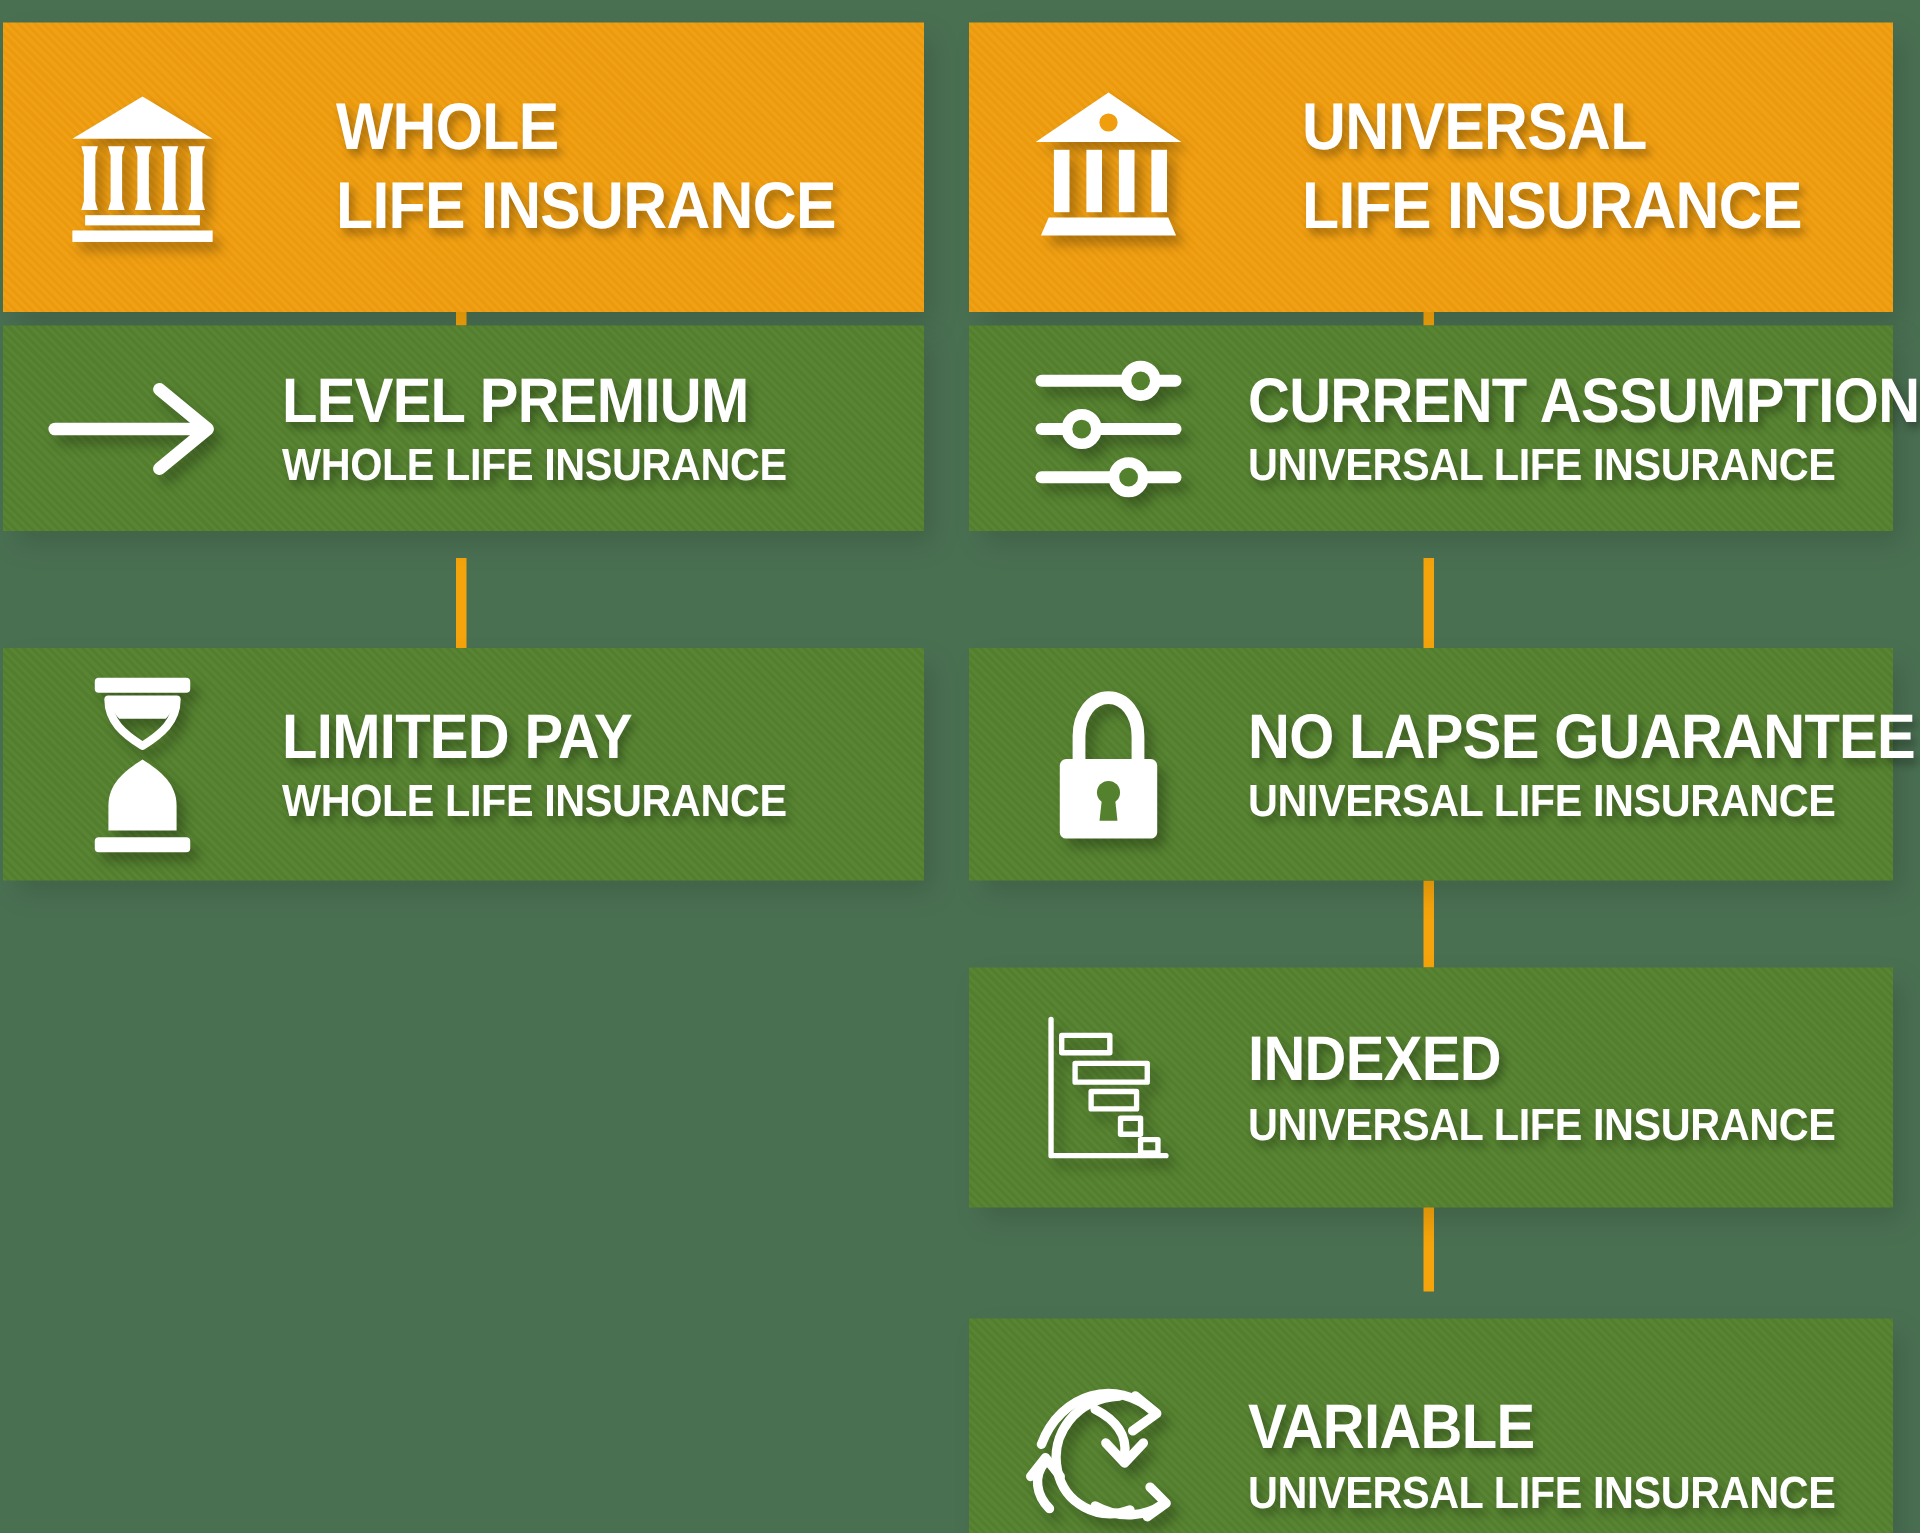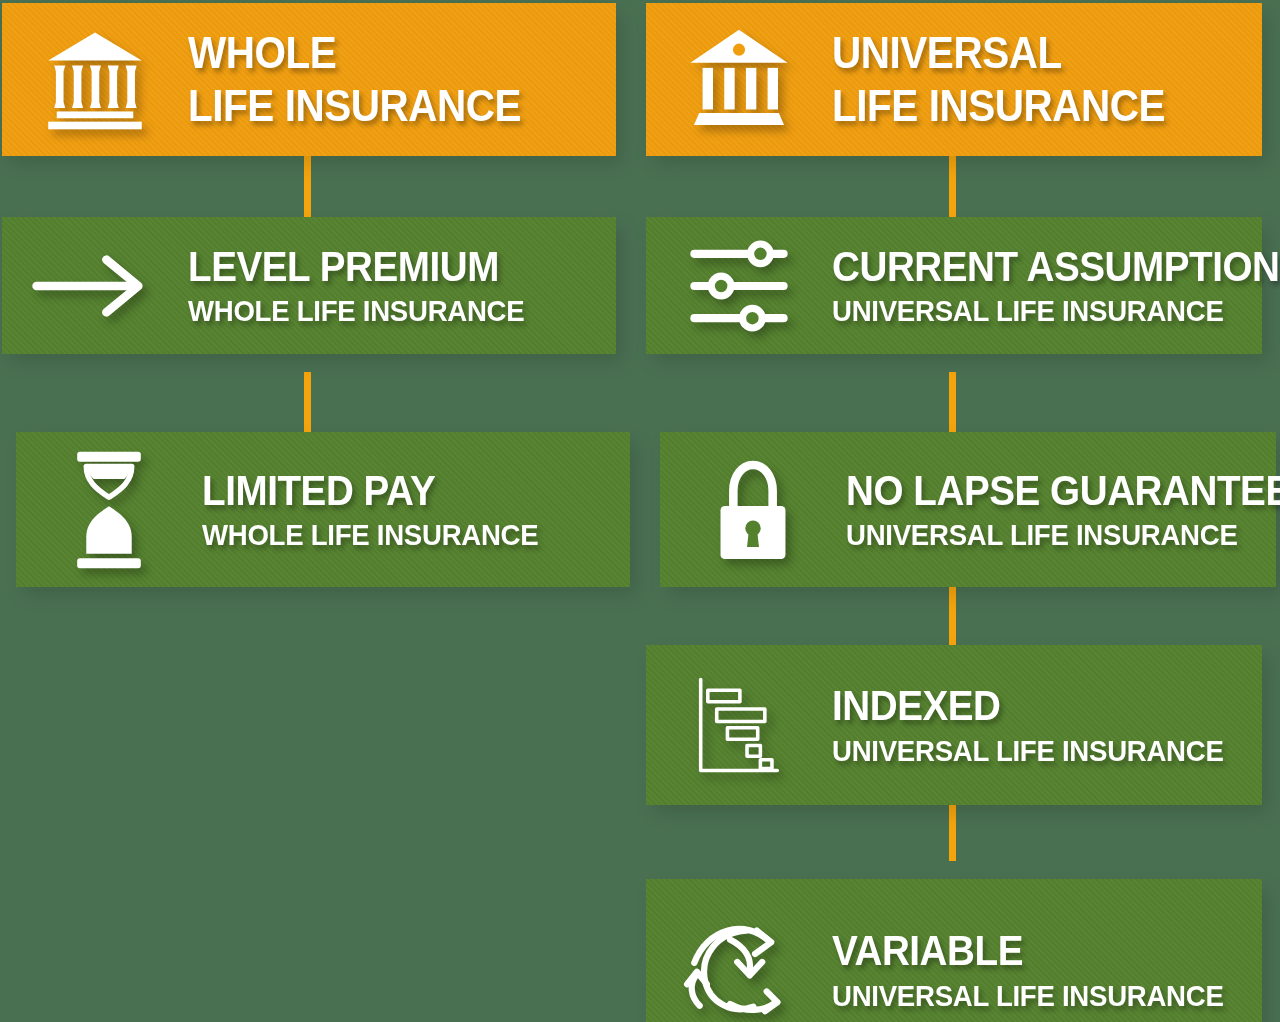--- a/index.html
+++ b/index.html
@@ -22,23 +22,23 @@
     background-image:
       repeating-linear-gradient(45deg, rgba(255,255,255,0.025) 0 2px, rgba(0,0,0,0.025) 2px 4px);
   }
   .box.orange {
     background: #F09D0E;
     background-image:
       repeating-linear-gradient(45deg, rgba(255,255,255,0.03) 0 2px, rgba(0,0,0,0.02) 2px 4px);
   }
   .col-left  { left: 2px;   width: 614px; }
   .col-right { left: 646px; width: 616px; justify-content: space-between; }
-  .row-1 { top: 3px;   height: 153px; }
+  .row-1 { top: 15px;   height: 193px; gap: 36px; }
   .row-2 { top: 217px; height: 137px; }
-  .row-3 { top: 432px; height: 155px; margin-left: 14px; }
+  .row-3 { top: 432px; height: 155px; }
   .row-4 { top: 645px; height: 160px; }
   .row-5 { top: 879px; height: 182px; }
 
   .connector {
     position: absolute;
     width: 7px;
     background: #F5A40B;
   }
   .cx-left  { left: 304px; }
   .cx-right { left: 949px; }

